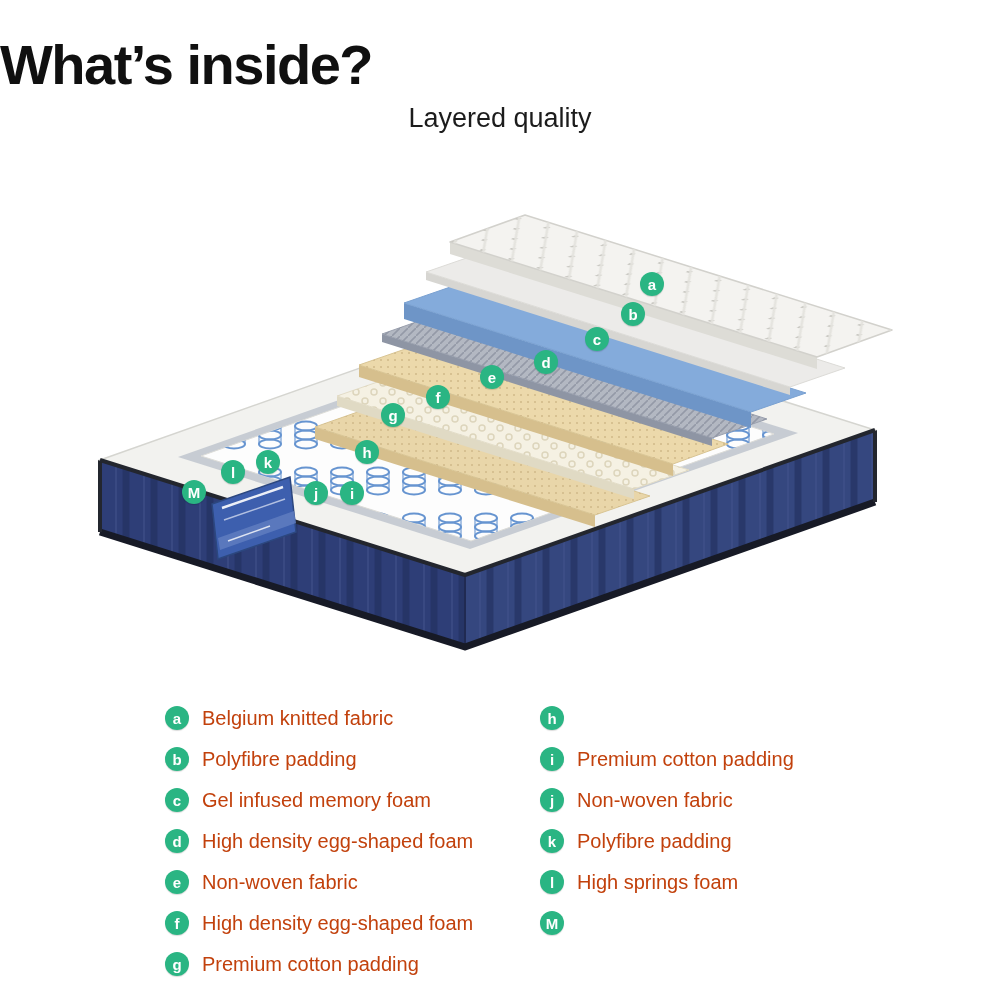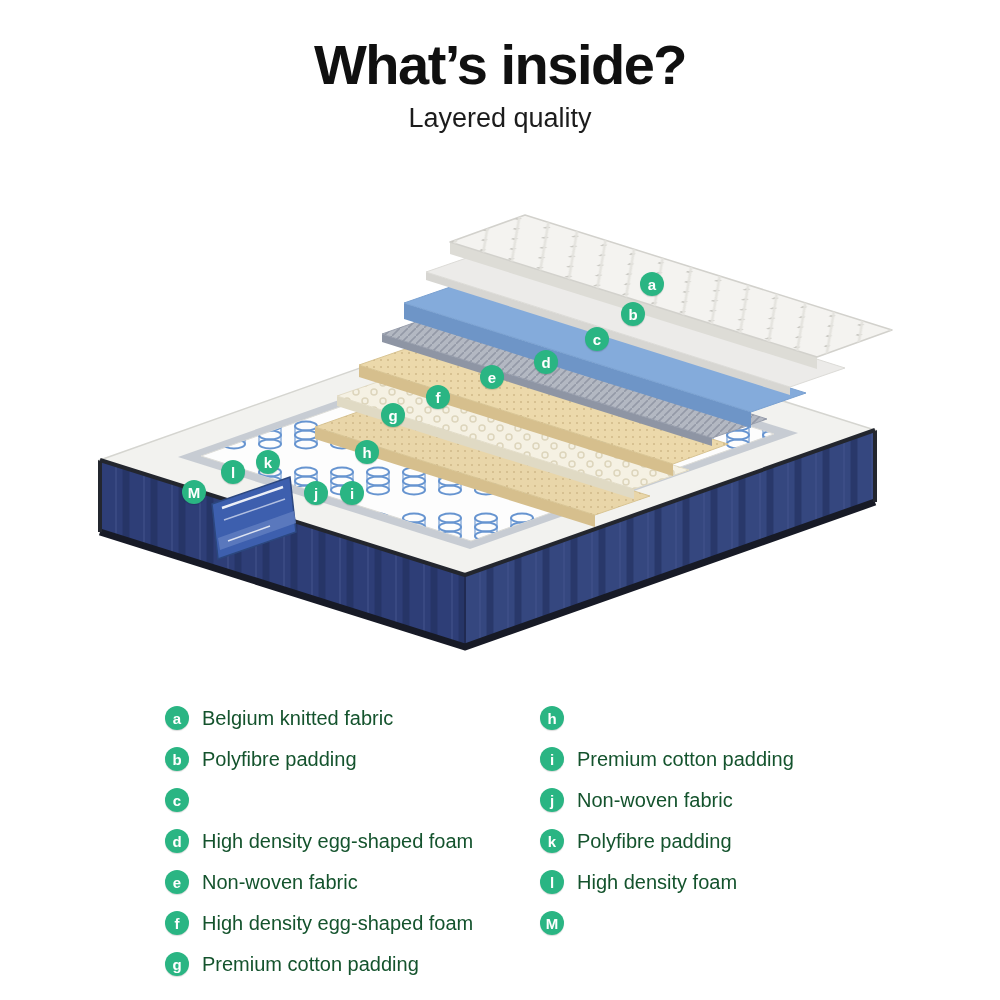--- a/index.html
+++ b/index.html
@@ -1,42 +1,42 @@
 <!DOCTYPE html>
 <html><head>
 <meta charset="utf-8">
 <style>
   html,body { margin:0; padding:0; background:#fff; }
   .stage {
     position:relative; width:1000px; height:1000px; background:#ffffff;
     overflow:hidden; font-family:"Liberation Sans", sans-serif;
   }
   .title {
-    position:absolute; top:32px; left:0; width:1000px; text-align:center;
+    position:absolute; top:32px; left:0; width:1000px; text-align:left;
     font-size:56px; font-weight:800; color:#101010; letter-spacing:-1.5px;
   }
   .subtitle {
     position:absolute; top:103px; left:0; width:1000px; text-align:center;
     font-size:27px; font-weight:500; color:#1c1c1c;
   }
   svg.mattress { position:absolute; left:0; top:0; }
   .badge {
     position:absolute; width:24px; height:24px; border-radius:50%;
     background:#2ab583; color:#ffffff; font-weight:bold; font-size:15px;
     display:flex; align-items:center; justify-content:center; line-height:1;
     box-shadow:0 1px 1px rgba(0,0,0,0.15);
   }
   .legend-col {
     position:absolute; top:706px; display:flex; flex-direction:column; gap:17px;
   }
   .legend-col.left  { left:165px; }
   .legend-col.right { left:540px; }
   .lg-item { display:flex; align-items:center; gap:13px; height:24px; }
   .lg-badge { position:static; flex:0 0 24px; }
-  .lg-label { font-size:20px; color:#14532d; }
+  .lg-label { font-size:20px; color:#c2410c; }
 </style>
 </head>
 <body>
 
 <div class="stage">
 
   <div class="title">What’s inside?</div>
   <div class="subtitle">Layered quality</div>
 
   <svg class="mattress" width="1000" height="1000" viewBox="0 0 1000 1000">
@@ -158,20 +158,21 @@
     <div class="lg-item">
       <span class="badge lg-badge">a</span>
       <span class="lg-label">Belgium knitted fabric</span>
     </div>
     <div class="lg-item">
       <span class="badge lg-badge">b</span>
       <span class="lg-label">Polyfibre padding</span>
     </div>
     <div class="lg-item">
       <span class="badge lg-badge">c</span>
+      <span class="lg-label">Gel infused memory foam</span>
     </div>
     <div class="lg-item">
       <span class="badge lg-badge">d</span>
       <span class="lg-label">High density egg-shaped foam</span>
     </div>
     <div class="lg-item">
       <span class="badge lg-badge">e</span>
       <span class="lg-label">Non-woven fabric</span>
     </div>
     <div class="lg-item">
@@ -195,20 +196,20 @@
     <div class="lg-item">
       <span class="badge lg-badge">j</span>
       <span class="lg-label">Non-woven fabric</span>
     </div>
     <div class="lg-item">
       <span class="badge lg-badge">k</span>
       <span class="lg-label">Polyfibre padding</span>
     </div>
     <div class="lg-item">
       <span class="badge lg-badge">l</span>
-      <span class="lg-label">High density foam</span>
+      <span class="lg-label">High springs foam</span>
     </div>
     <div class="lg-item">
       <span class="badge lg-badge">M</span>
     </div>
   </div>
 
 </div>
 
 </body></html>

